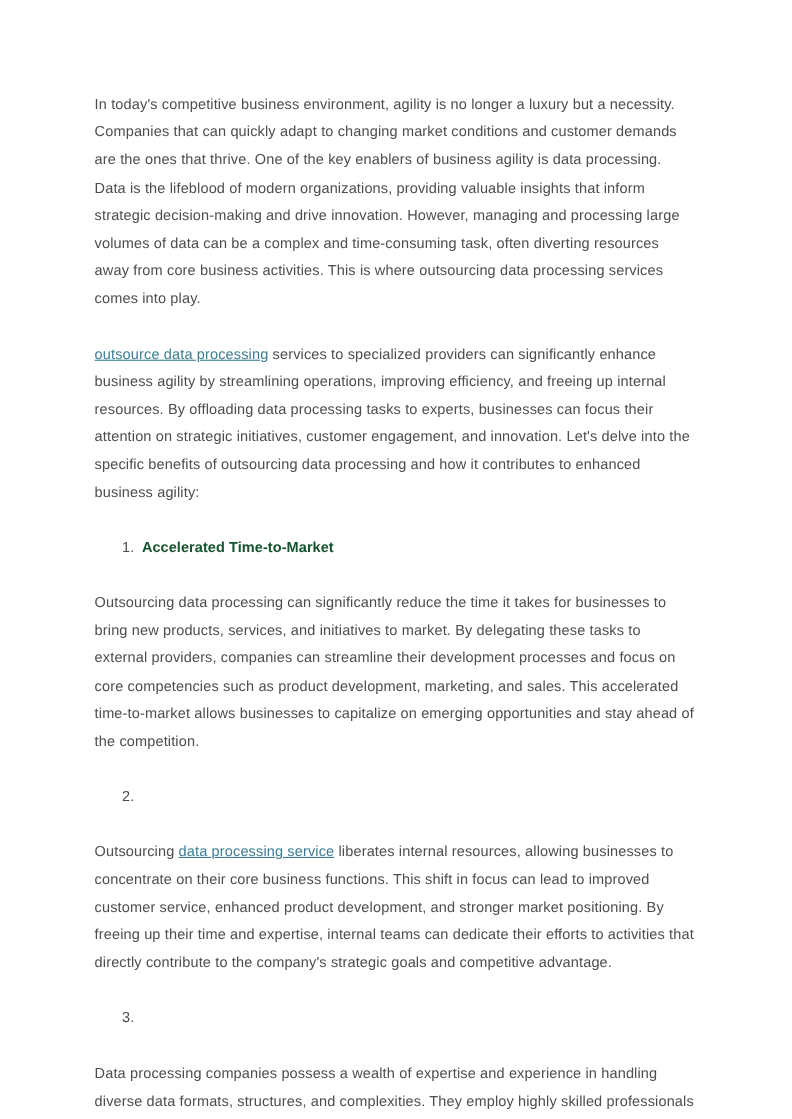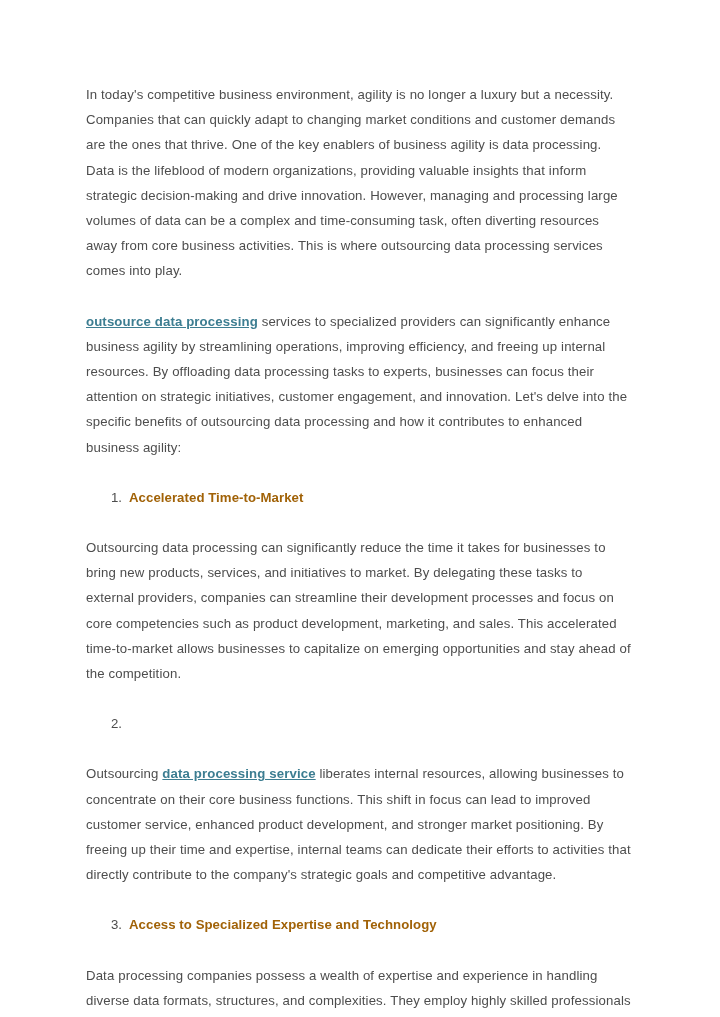--- a/index.html
+++ b/index.html
@@ -40,21 +40,21 @@
     letter-spacing: 0.01em;
     text-align: left;
   }
 
   .para:last-child {
     margin-bottom: 0;
   }
 
   .doc-link {
     color: #3c7d91;
-    font-weight: bold;
+    font-weight: normal;
     text-decoration: underline;
     text-underline-offset: 1px;
     cursor: pointer;
   }
 
   .list-item {
     margin: 0 0 25px 0;
     padding-left: 25px;
     display: flex;
     align-items: flex-start;
@@ -66,21 +66,21 @@
     width: 18px;
     flex: 0 0 18px;
     color: #4d4d4d;
     font-weight: normal;
     font-size: 13.2px;
     line-height: 25.2px;
   }
 
   .list-heading {
     font-weight: bold;
-    color: #a16207;
+    color: #14532d;
     font-size: 13.2px;
     line-height: 25.2px;
     letter-spacing: 0.005em;
   }
 </style>
 </head>
 <body>
 
 <div class="page">
   <div class="content">
@@ -97,19 +97,18 @@
     <p class="para">Outsourcing data processing can significantly reduce the time it takes for businesses to bring new products, services, and initiatives to market. By delegating these tasks to external providers, companies can streamline their development processes and focus on core competencies such as product development, marketing, and sales. This accelerated time-to-market allows businesses to capitalize on emerging opportunities and stay ahead of the competition.</p>
 
     <div class="list-item">
       <span class="list-marker">2.</span>
     </div>
 
     <p class="para"><span>Outsourcing </span><a class="doc-link" href="#">data processing service</a><span> liberates internal resources, allowing businesses to concentrate on their core business functions. This shift in focus can lead to improved customer service, enhanced product development, and stronger market positioning. By freeing up their time and expertise, internal teams can dedicate their efforts to activities that directly contribute to the company's strategic goals and competitive advantage.</span></p>
 
     <div class="list-item">
       <span class="list-marker">3.</span>
-      <span class="list-heading">Access to Specialized Expertise and Technology</span>
     </div>
 
     <p class="para">Data processing companies possess a wealth of expertise and experience in handling diverse data formats, structures, and complexities. They employ highly skilled professionals equipped</p>
 
   </div>
 </div>
 
 </body></html>

